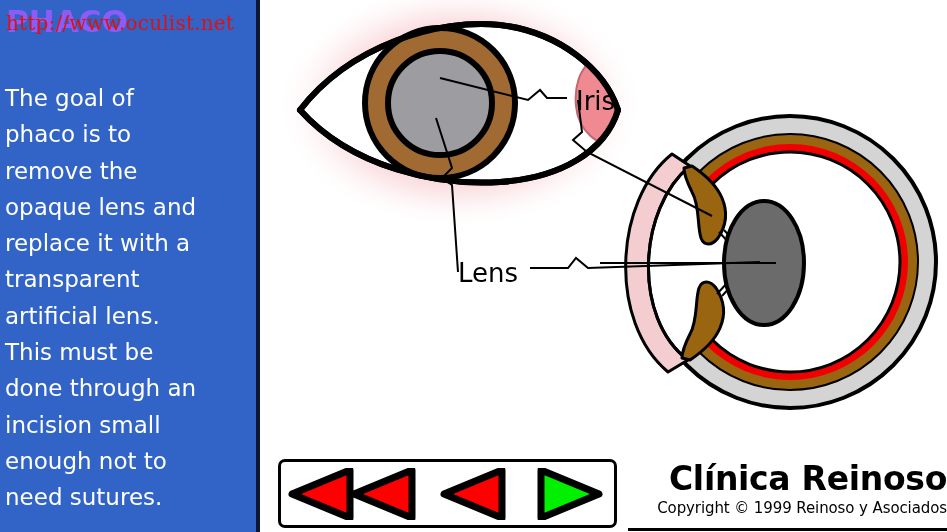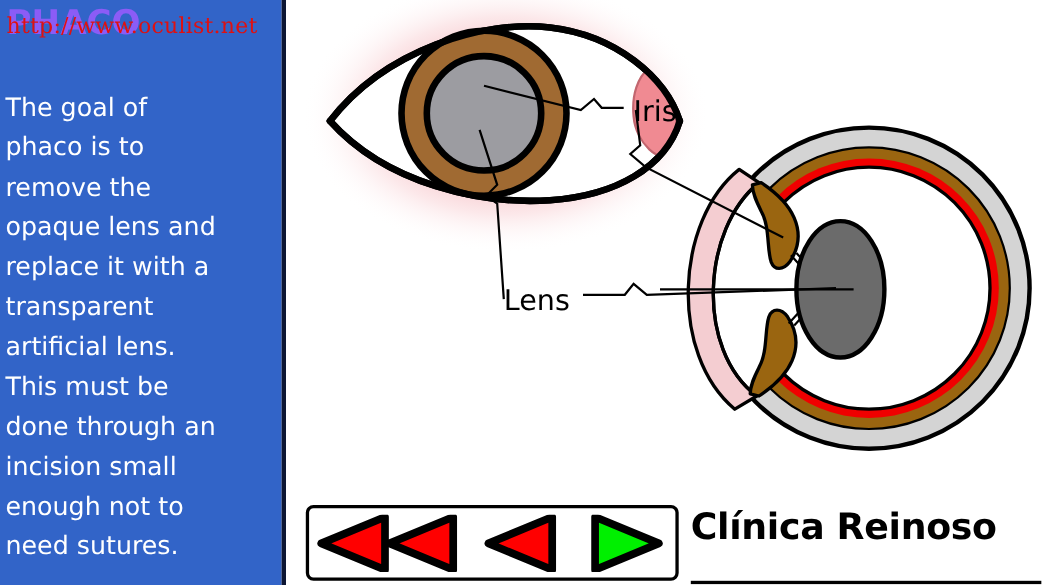--- a/index.html
+++ b/index.html
@@ -110,21 +110,21 @@
   #btn-first { width: 148px; }
   #btn-prev  { width: 95px; }
   #btn-next  { width: 93px; }
 
   
   #brand {
     position: absolute;
     left: 628px;
     top: 462px;
     width: 319px;
-    text-align: left;
+    text-align: right;
   }
   #brand-name {
     font-family: "DejaVu Sans", sans-serif;
     font-size: 33px;
     font-weight: bold;
     color: #000000;
     line-height: 1.05;
     white-space: nowrap;
     letter-spacing: -0.3px;
   }
@@ -276,16 +276,17 @@
     </div>
     <div class="nav-btn" id="btn-next">
       <svg width="70" height="52" viewBox="0 0 70 52">
         <polygon points="66,26 8,2 8,50" fill="#00f000" stroke="#000000" stroke-width="7" stroke-linejoin="round"></polygon>
       </svg>
     </div>
   </div>
 
   <div id="brand">
     <div id="brand-name">Clínica Reinoso</div>
+    <div id="brand-copyright">Copyright © 1999 Reinoso y Asociados</div>
   </div>
   <div id="footer-rule"></div>
 
 </div>
 
 </body></html>

